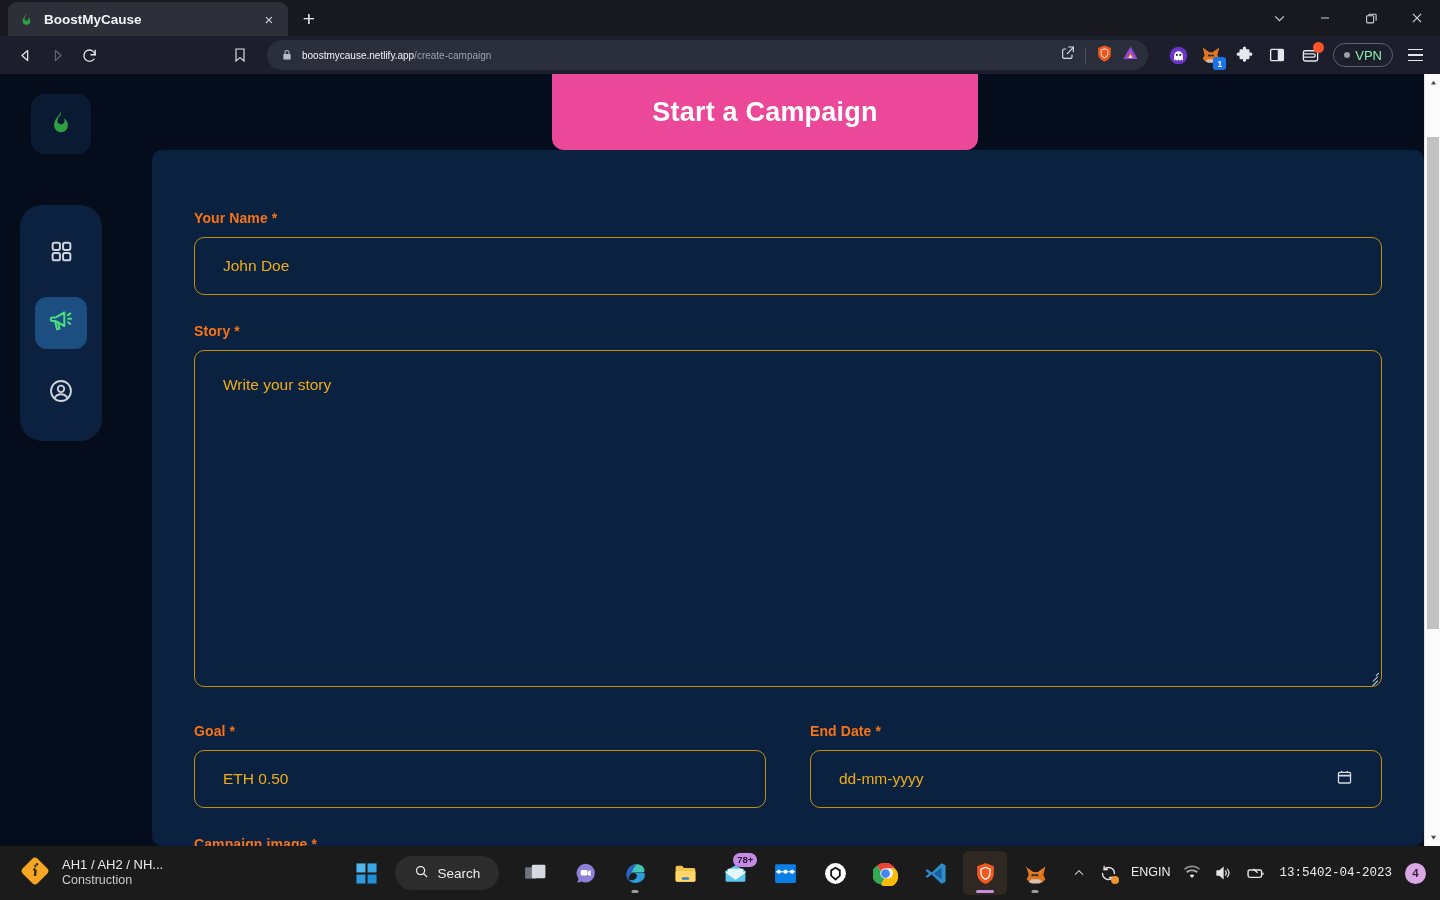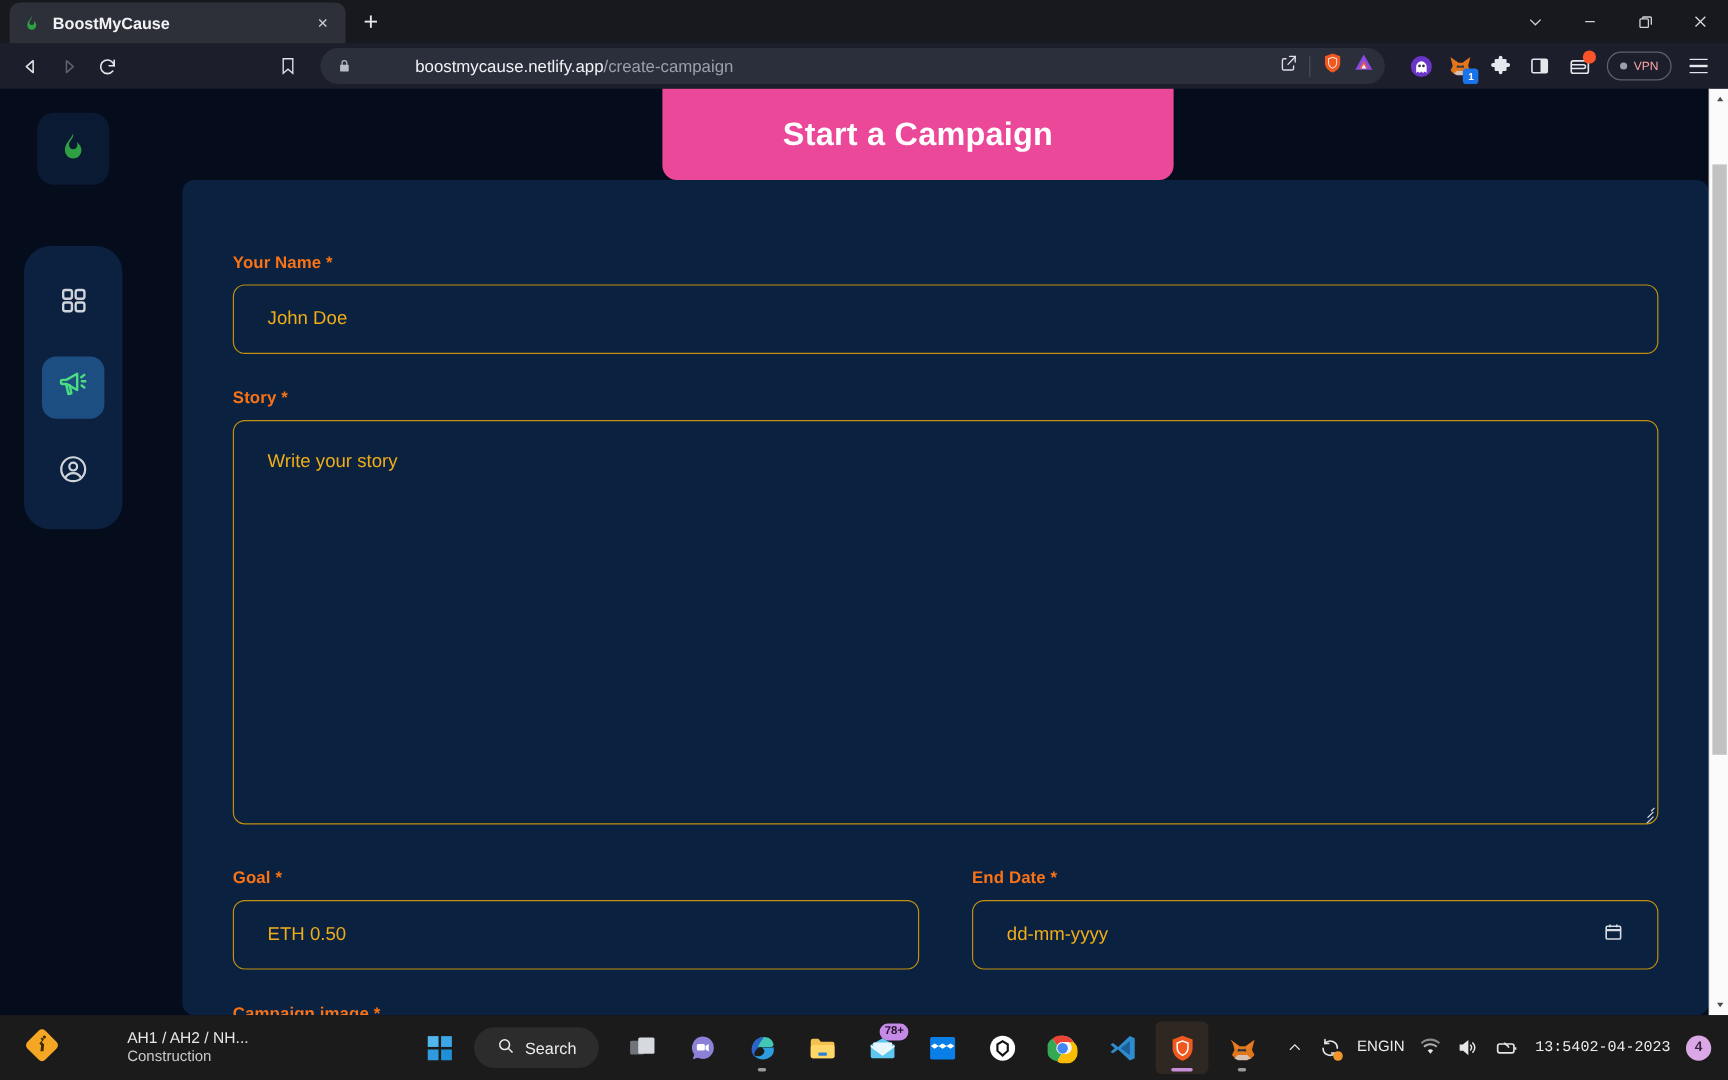--- a/index.html
+++ b/index.html
@@ -49,21 +49,21 @@
   }
   .navbtn.dim { color: #5d6270; }
   .bookmark-btn { width: 34px; height: 30px; display: flex; align-items: center; justify-content: center; color: #dfe2e8; }
 
   .urlbar {
     flex: 1; height: 30px; background: #2b2f3b; border-radius: 15px;
     display: flex; align-items: center; padding: 0 8px 0 14px; gap: 9px;
     margin: 0 8px; position: relative;
   }
   .url-lock { color: #b9bdc6; display: flex; align-items: center; }
-  .url-text { flex: 1; font-size: 14px; color: #f0f2f5; white-space: nowrap; overflow: hidden; margin-left: 44px; }
+  .url-text { flex: 1; font-size: 10px; color: #f0f2f5; white-space: nowrap; overflow: hidden; }
   .url-text .path { color: #9aa0ab; }
   .url-actions { display: flex; align-items: center; gap: 7px; }
   .url-divider { width: 1px; height: 17px; background: #4a4f5c; margin: 0 2px; }
 
   .toolbar-right { display: flex; align-items: center; gap: 5px; padding-left: 6px; }
   .tb-icon {
     width: 28px; height: 28px; display: flex; align-items: center; justify-content: center;
     position: relative; color: #e4e7ec;
   }
   .badge-blue {
@@ -72,21 +72,21 @@
     min-width: 13px; height: 13px; border-radius: 3px;
     display: flex; align-items: center; justify-content: center; padding: 0 2px;
   }
   .badge-dot {
     position: absolute; right: 0px; top: 1px;
     width: 11px; height: 11px; border-radius: 50%; background: #fb542b;
   }
   .vpn-pill {
     height: 24px; border: 1px solid #5c6170; border-radius: 12px;
     display: flex; align-items: center; gap: 5px; padding: 0 10px;
-    color: #fca5a5; font-size: 10px; margin-left: 4px;
+    color: #86efac; font-size: 13px; margin-left: 4px;
   }
   .vpn-dot { width: 6px; height: 6px; border-radius: 50%; background: #9aa0ab; }
   .hamburger { width: 30px; height: 28px; display: flex; flex-direction: column; justify-content: center;
     align-items: center; gap: 4px; margin-left: 2px; }
   .hamburger span { display: block; width: 15px; height: 1.6px; background: #e4e7ec; }
 
   
   .viewport {
     position: absolute; top: 74px; left: 0; width: 1440px; height: 772px;
     background: #050d1c; overflow: hidden;
@@ -166,21 +166,21 @@
     position: absolute; left: 2px; width: 12px; top: 63px; height: 492px;
     background: #c2c2c2; border-radius: 0;
   }
 
   
   .taskbar {
     position: absolute; left: 0; bottom: 0; width: 1440px; height: 54px;
     background: #1b1b1b; display: flex; align-items: center;
   }
   .tb-weather { display: flex; align-items: center; gap: 12px; padding-left: 20px; width: 330px; }
-  .tb-weather-txt { display: flex; flex-direction: column; line-height: 1.25; margin-left: 44px; }
+  .tb-weather-txt { display: flex; flex-direction: column; line-height: 1.25; }
   .tb-weather-txt .l1 { color: #e8e8e8; font-size: 13px; }
   .tb-weather-txt .l2 { color: #c9c9c9; font-size: 12.5px; }
   .tb-center { flex: 1; display: flex; align-items: center; justify-content: center; gap: 6px; }
   .tb-app {
     width: 44px; height: 44px; border-radius: 5px;
     display: flex; align-items: center; justify-content: center; position: relative;
   }
   .tb-app.running::after {
     content: ""; position: absolute; bottom: 2px; left: 50%; transform: translateX(-50%);
     width: 7px; height: 3px; border-radius: 2px; background: #9a9a9a;

